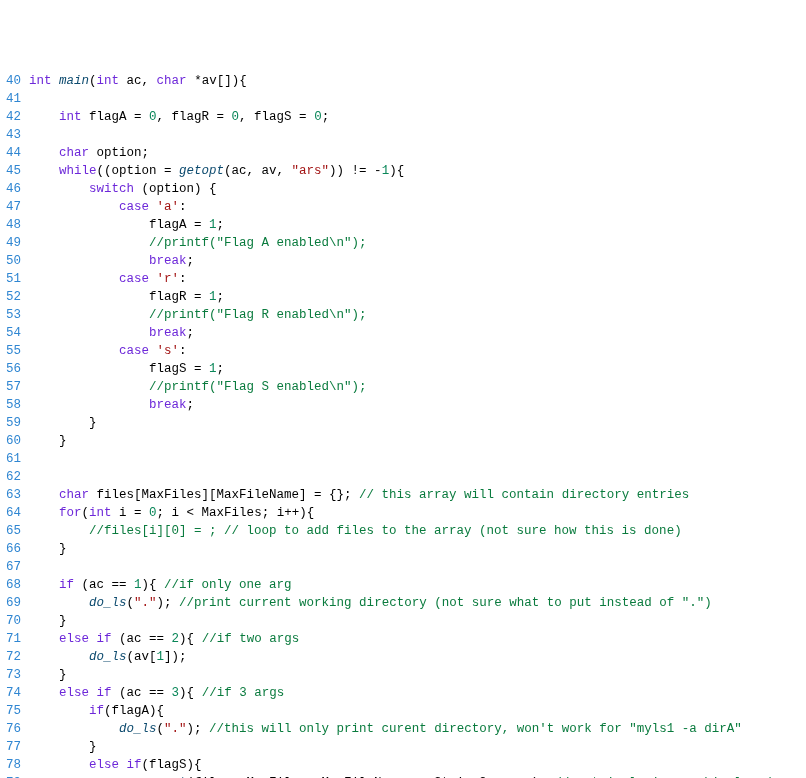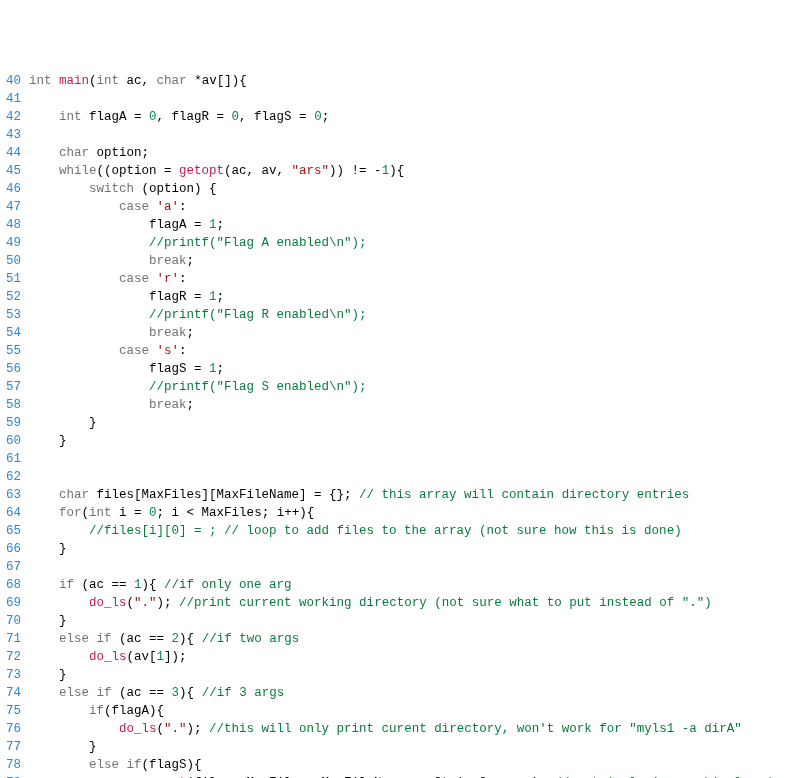--- a/index.html
+++ b/index.html
@@ -16,22 +16,22 @@
   .gutter {
     text-align: right;
     color: #2f86d2;
     padding: 0 8px 0 6px;
     user-select: none;
     flex-shrink: 0;
   }
   .gutter div { height: 18px; }
   .code { padding-right: 12px; }
   .line { height: 18px; }
-  .kw   { color: #737373; }  
-  .fn   { color: #be185d; }  
+  .kw   { color: #6d28d9; }  
+  .fn   { color: #0c4a6e; font-style: italic; }  
   .num  { color: #098658; }  
   .str  { color: #a31515; }  
   .cmt  { color: #0a7b3e; }  
   .op   { color: #000000; }
 </style>
 </head>
 <body>
 
 
 

